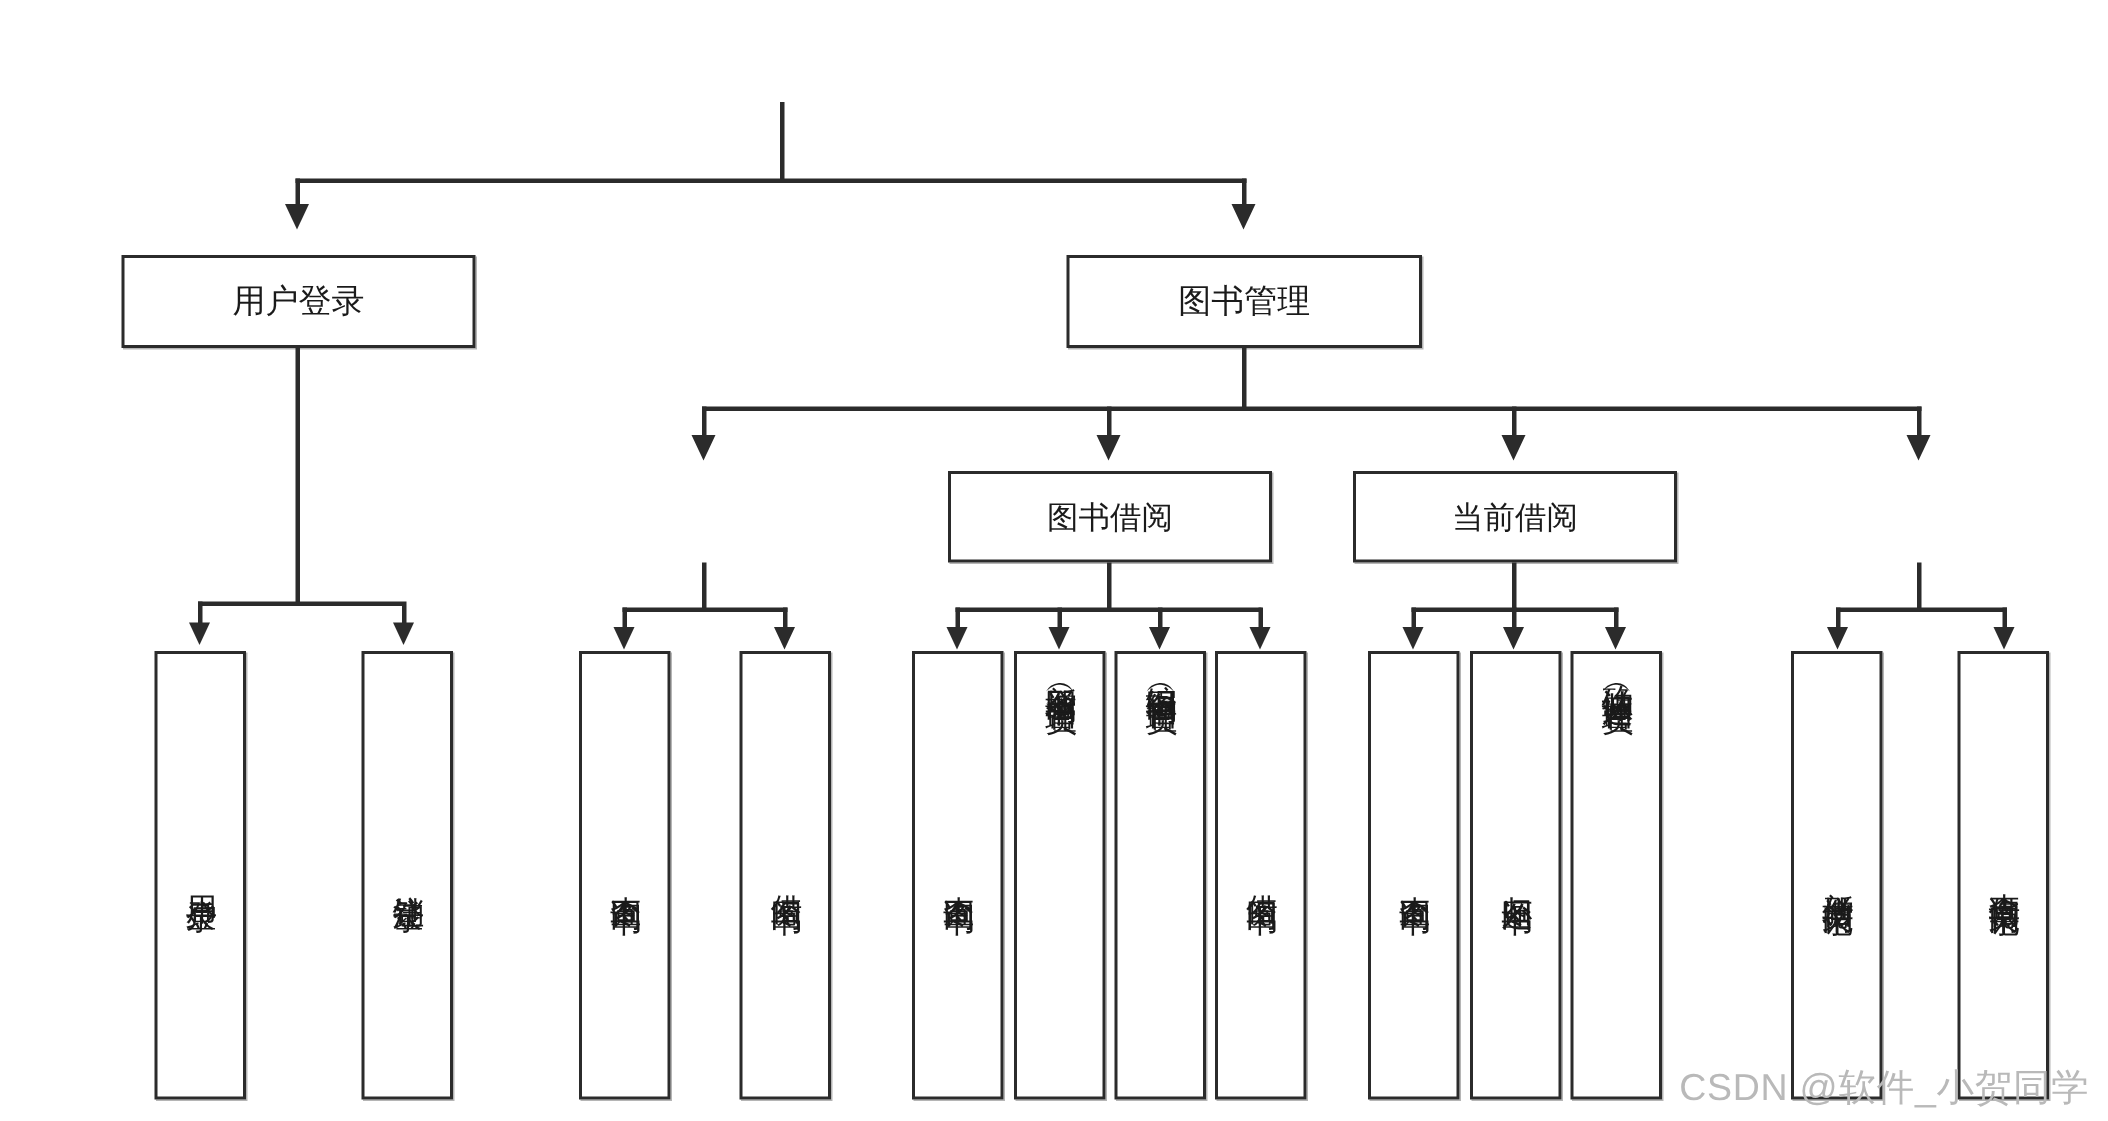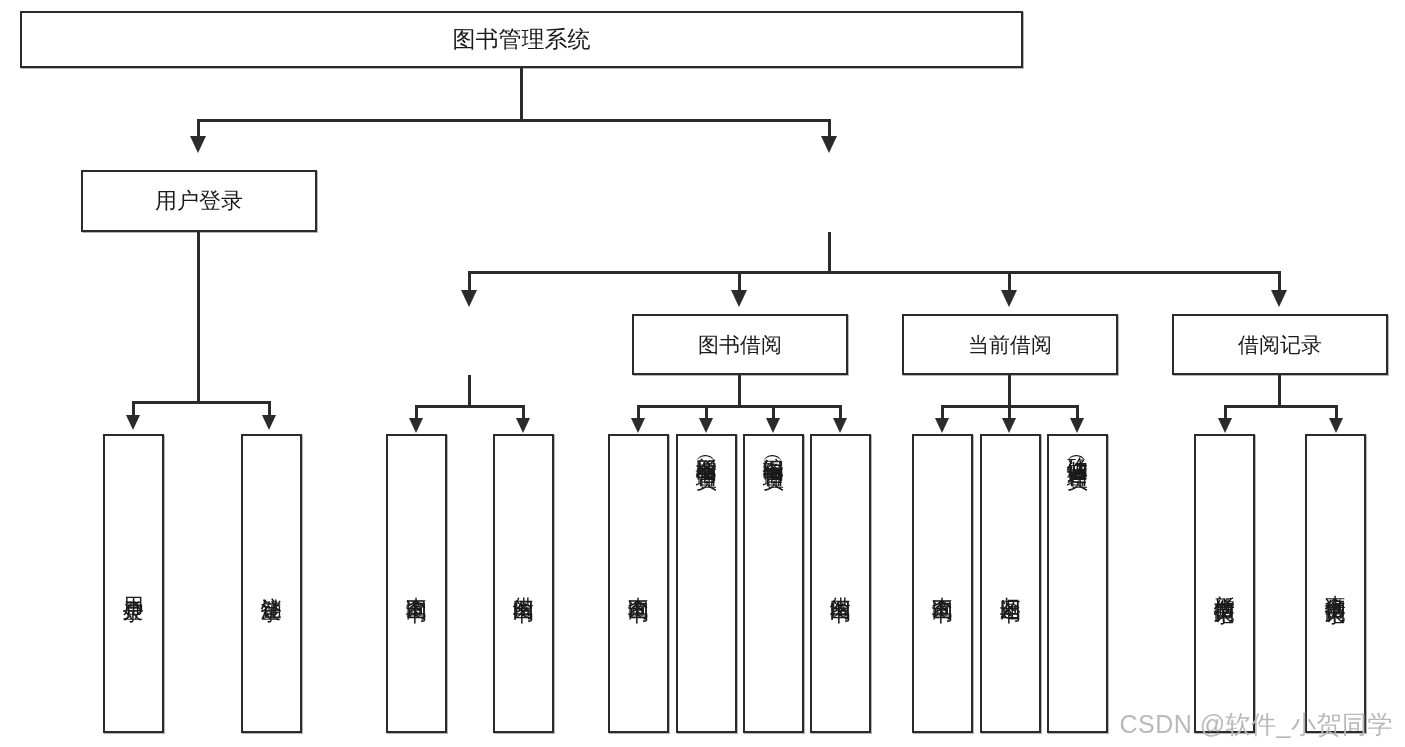--- a/index.html
+++ b/index.html
@@ -98,35 +98,35 @@
     user-select: none;
     pointer-events: none;
     white-space: nowrap;
   }
 </style>
 </head>
 <body>
 
 <div id="canvas">
 
-  <div class="node root" style="left:20px; top:11px; width:1003px; height:57px;">
-    <span>图书管理系统</span>
-  </div>
 
   <div class="ln-v" style="left:520px; top:68px; width:3px; height:53px;"></div>
 
   <div class="ln-h" style="left:197px; top:119px; width:634px; height:3px;"></div>
 
   <div class="ln-v" style="left:197px; top:119px; width:3px; height:20px;"></div>
   <div class="arrow" style="left:190px; top:136px;"></div>
   <div class="ln-v" style="left:828px; top:119px; width:3px; height:20px;"></div>
   <div class="arrow" style="left:821px; top:136px;"></div>
 
   <div class="node lvl1" style="left:81px; top:170px; width:236px; height:62px;">
     <span>用户登录</span>
+  </div>
+  <div class="node lvl1" style="left:711px; top:170px; width:237px; height:62px;">
+    <span>图书管理</span>
   </div>
 
   <div class="ln-v" style="left:197px; top:232px; width:3px; height:171px;"></div>
   <div class="ln-h" style="left:132px; top:401px; width:136px; height:3px;"></div>
   <div class="ln-v" style="left:132px; top:401px; width:3px; height:16px;"></div>
   <div class="arrow small" style="left:126px; top:415px;"></div>
   <div class="ln-v" style="left:268px; top:401px; width:3px; height:16px;"></div>
   <div class="arrow small" style="left:262px; top:415px;"></div>
 
   <div class="ln-v" style="left:828px; top:232px; width:3px; height:41px;"></div>
@@ -139,23 +139,20 @@
   <div class="ln-v" style="left:1008px; top:271px; width:3px; height:22px;"></div>
   <div class="arrow" style="left:1001px; top:290px;"></div>
   <div class="ln-v" style="left:1278px; top:271px; width:3px; height:22px;"></div>
   <div class="arrow" style="left:1271px; top:290px;"></div>
 
   <div class="node lvl2" style="left:632px; top:314px; width:216px; height:61px;">
     <span>图书借阅</span>
   </div>
   <div class="node lvl2" style="left:902px; top:314px; width:216px; height:61px;">
     <span>当前借阅</span>
-  </div>
-  <div class="node lvl2" style="left:1172px; top:314px; width:216px; height:61px;">
-    <span>借阅记录</span>
   </div>
 
   <div class="ln-v" style="left:468px; top:375px; width:3px; height:32px;"></div>
   <div class="ln-h" style="left:415px; top:405px; width:110px; height:3px;"></div>
   <div class="ln-v" style="left:415px; top:405px; width:3px; height:14px;"></div>
   <div class="arrow small" style="left:409px; top:418px;"></div>
   <div class="ln-v" style="left:522px; top:405px; width:3px; height:14px;"></div>
   <div class="arrow small" style="left:516px; top:418px;"></div>
 
   <div class="ln-v" style="left:738px; top:375px; width:3px; height:32px;"></div>

